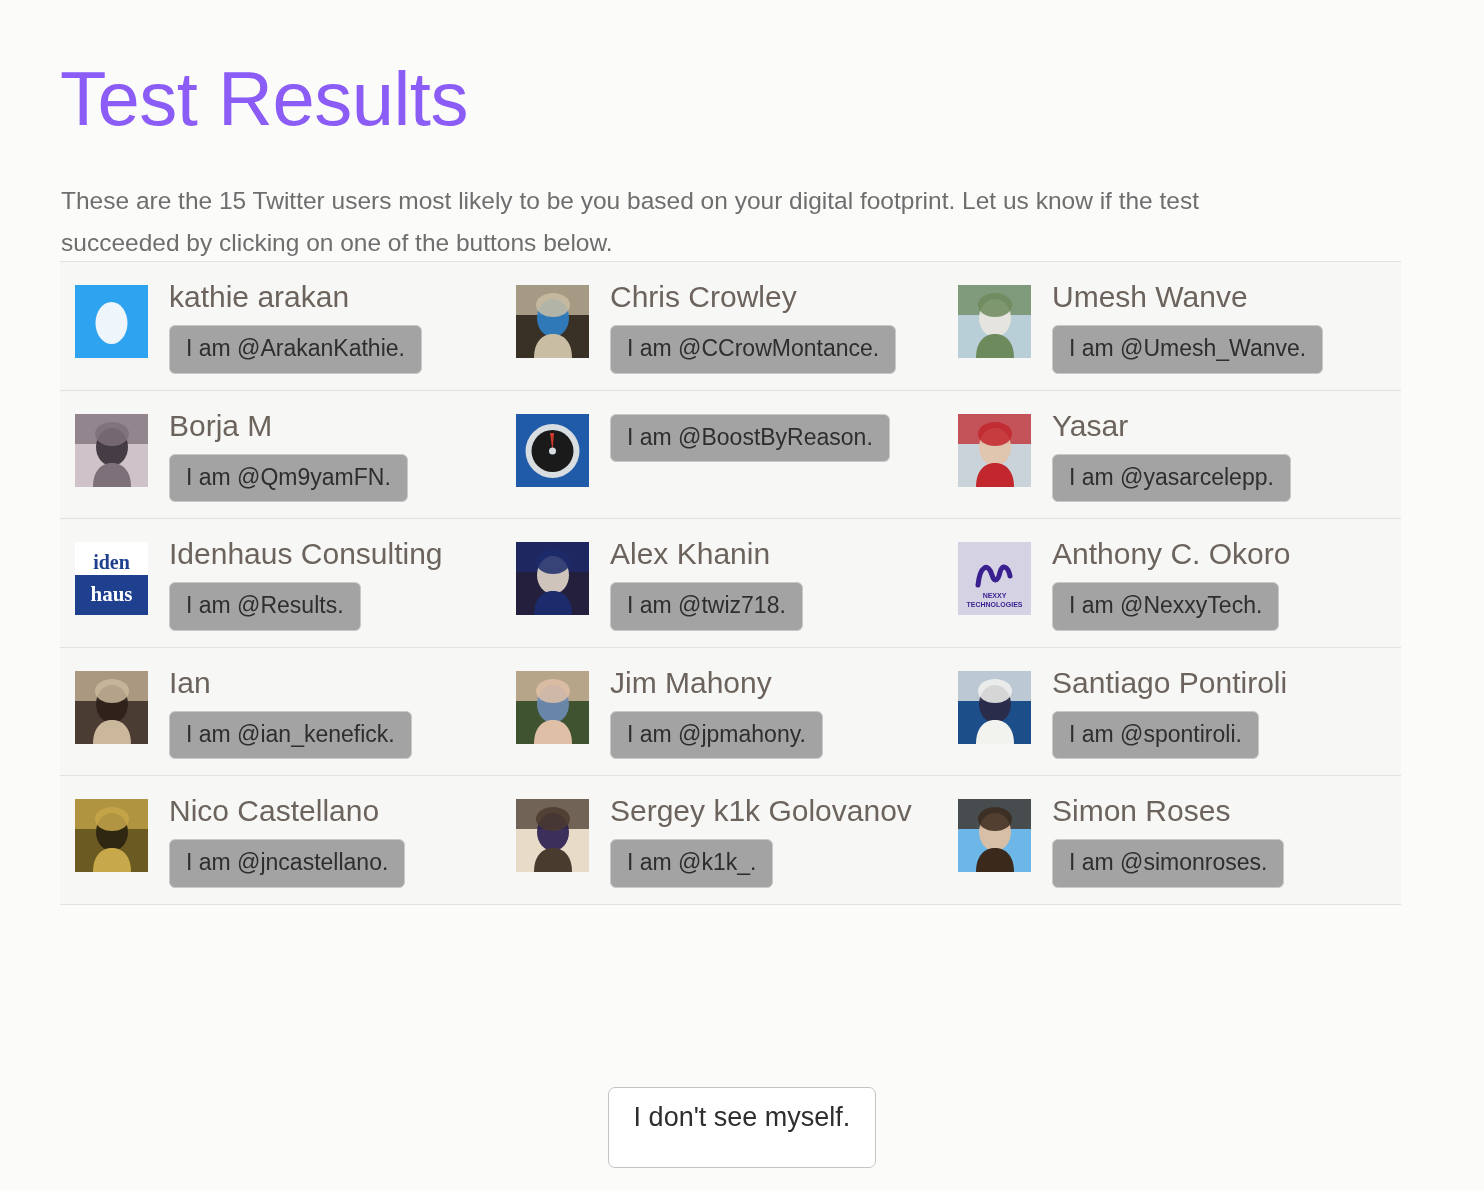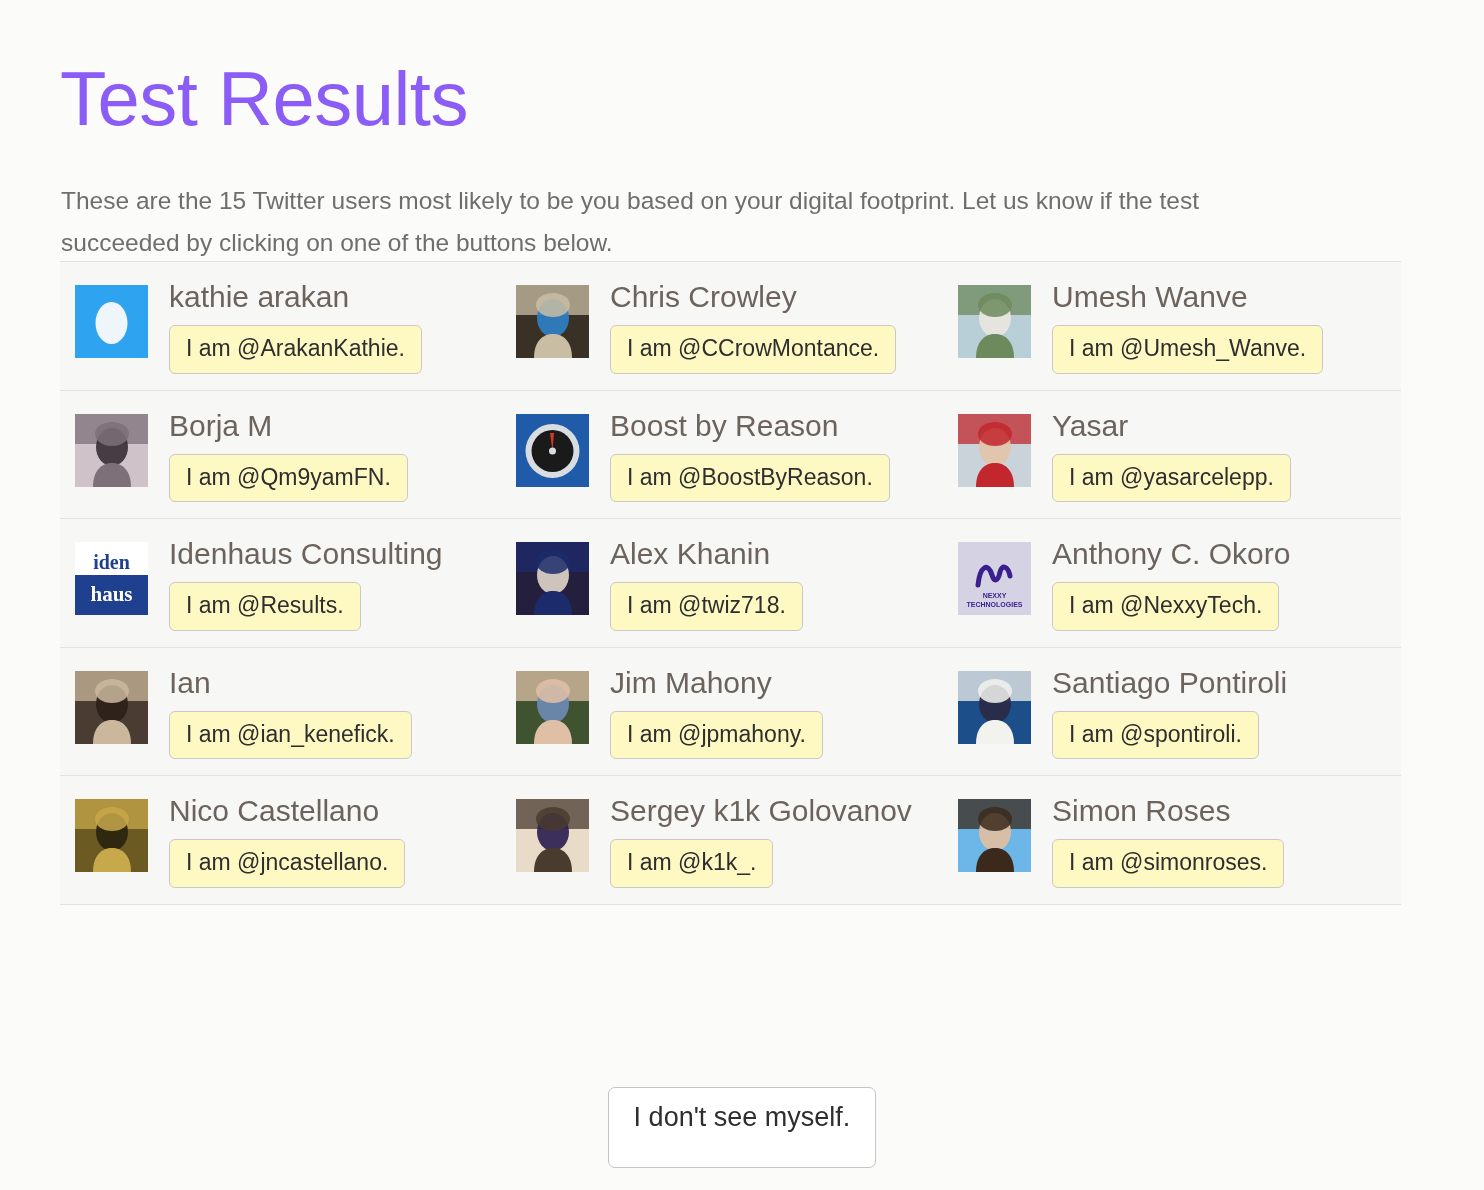--- a/index.html
+++ b/index.html
@@ -78,21 +78,21 @@
     font-weight: 400;
     color: #6b635c;
     line-height: 1.27;
     padding-top: 2px;
     word-wrap: break-word;
   }
   .handle-button {
     display: inline-block;
     margin-top: 9px;
     padding: 9px 16px 11px 16px;
-    background: #fef9c3;
+    background: #a3a3a3;
     border: 1px solid #c9c9c7;
     border-radius: 6px;
     font-size: 23px;
     color: #2e2e2e;
     font-family: "Liberation Sans", sans-serif;
     line-height: 1.15;
     cursor: pointer;
     white-space: nowrap;
   }
 
@@ -182,21 +182,21 @@
           <div class="avatar">
             <svg viewBox="0 0 73 73" preserveAspectRatio="none">
               <rect width="73" height="73" fill="#1f5ba8"></rect>
               <rect width="73" height="73" fill="#1f5ba8"></rect>
               <circle cx="36.5" cy="37" r="27" fill="#d8dde2"></circle>
               <circle cx="36.5" cy="37" r="21" fill="#1a1a1a"></circle>
               <path d="M36.5 37 L34 19 L38 19 Z" fill="#d03a2a"></path>
               <circle cx="36.5" cy="37" r="3.5" fill="#d8dde2"></circle>
             </svg>
           </div>
-          <div class="user-body"><div class="user-name">Boost by Reason</div><button class="handle-button">I am @BoostByReason.</button></div>
+          <div class="user-body"><button class="handle-button">I am @BoostByReason.</button></div>
         </div>
         <div class="user-cell col3">
           <div class="avatar">
             <svg viewBox="0 0 73 73" preserveAspectRatio="none">
               <rect width="73" height="73" fill="#cbd3da"></rect>
               <rect y="0" width="73" height="30" fill="#c2272d" opacity="0.75"></rect>
               <ellipse cx="37" cy="33" rx="16" ry="19" fill="#e2c3ab" opacity="0.92"></ellipse>
               <path d="M18 73 C18 56, 27 49, 37 49 C47 49, 56 56, 56 73 Z" fill="#c2272d"></path>
               <ellipse cx="37" cy="20" rx="17" ry="12" fill="#c2272d" opacity="0.85"></ellipse>
             </svg>

